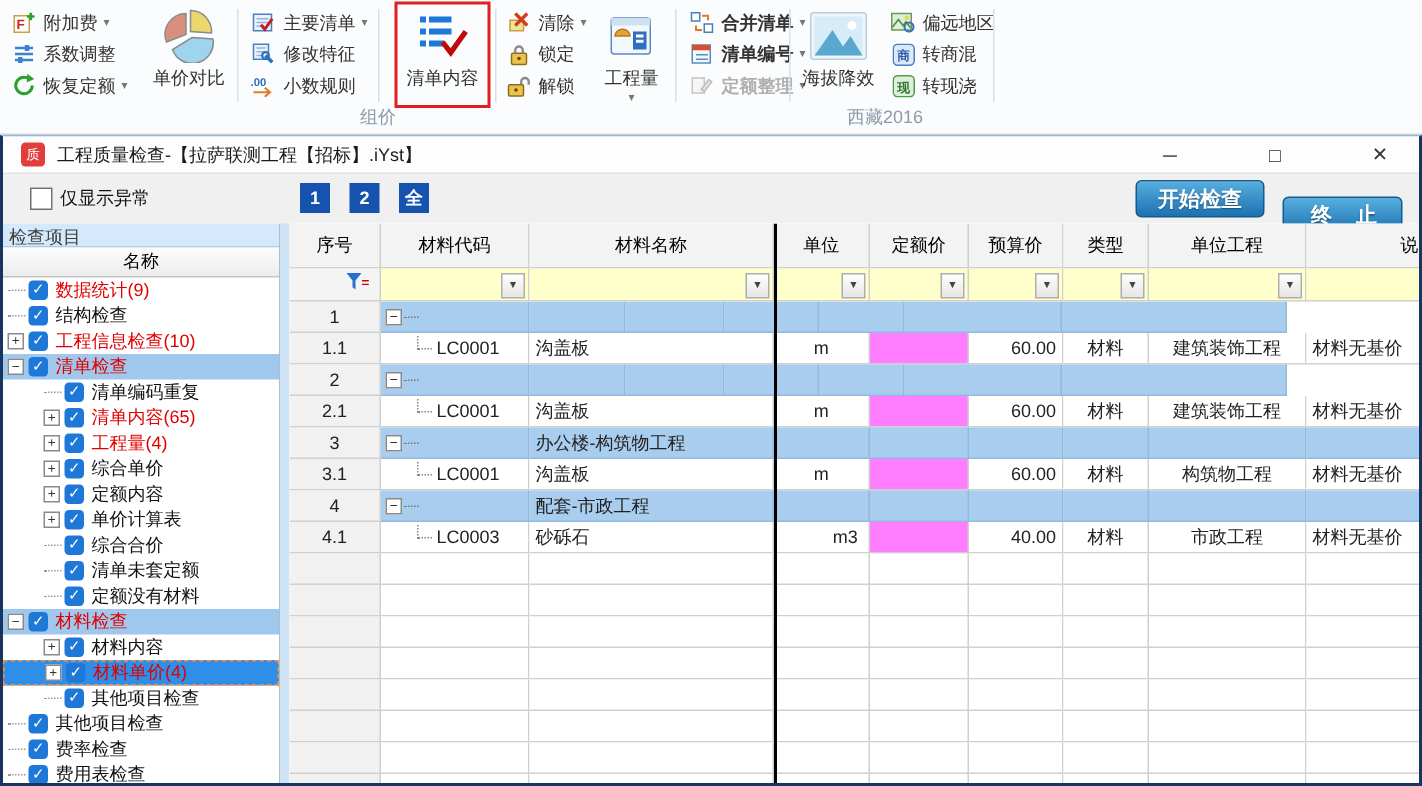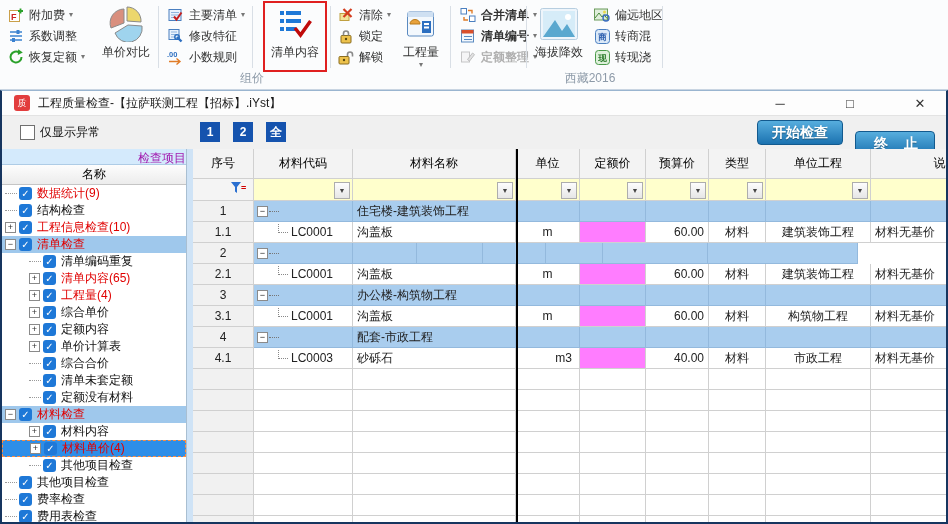--- a/index.html
+++ b/index.html
@@ -43,22 +43,22 @@
            display:flex;align-items:center;justify-content:center;cursor:pointer;}
   .bigbtn{position:absolute;top:4px;height:25px;border-radius:4px;color:#fff;font-size:14px;font-weight:bold;
           background:linear-gradient(#57aede,#1b72b0);border:1px solid #135a8e;
           display:flex;align-items:center;justify-content:center;box-sizing:border-box;cursor:pointer;
           text-shadow:0 1px 1px rgba(0,0,0,.35);}
   #start-btn{left:755px;width:86px;}
   #stop-btn{left:853px;width:80px;letter-spacing:6px;padding-left:8px;margin-top:11px;}
   
   .content{position:absolute;left:0;top:58px;bottom:0;right:0;display:flex;}
   .leftpanel{width:184px;flex:none;background:#fff;border-right:1px solid #a9bfd2;display:flex;flex-direction:column;}
-  .lp-h1{height:16px;background:#d4eafc;border-bottom:1px solid #aecce6;font-size:12px;color:#a21caf;
-         padding:1px 0 0 4px;box-sizing:border-box;text-align:right;}
+  .lp-h1{height:16px;background:#d4eafc;border-bottom:1px solid #aecce6;font-size:12px;color:#404040;
+         padding:1px 0 0 4px;box-sizing:border-box;}
   .lp-h2{height:19px;background:linear-gradient(#fdfdfd,#ececec);border-bottom:1px solid #c5c5c5;
          text-align:center;font-size:12px;color:#000;line-height:18px;}
   .tree{flex:1;overflow:hidden;}
   .trow{height:17px;display:flex;align-items:center;white-space:nowrap;padding-left:3px;box-sizing:border-box;}
   .trow.lvl1{padding-left:27px;}
   .trow.hl-light{background:#9fc8ec;}
   .trow.hl-selected{background:#2e8ee8;border:1px dashed #ff8c3c;padding-top:0;padding-bottom:0;}
   .expbox{width:11px;height:11px;border:1px solid #8a8a8a;background:#fff;color:#333;font-size:9px;
           line-height:9px;text-align:center;flex:none;margin-right:3px;box-sizing:border-box;}
   .stub{width:12px;height:1px;border-top:1px dotted #9a9a9a;flex:none;margin-right:2px;}
@@ -504,21 +504,20 @@
             <span class="ddbox">▼</span>
           </div>
           <div class="cell fcell" style="width: 150px;"></div>
         </div>
         <div class="grow grouprow">
           <div class="cell dcell rowhead" style="width: 61px;">1</div>
           <div class="cell dcell" style="width: 99px; padding: 0px;">
             <span class="gexp">−</span>
             <span class="dots"></span>
           </div>
-          <div class="cell dcell" style="width: 163px;">住宅楼-建筑装饰工程</div>
           <div class="cell dcell" style="width: 64px;"></div>
           <div class="cell dcell" style="width: 66px;"></div>
           <div class="cell dcell" style="width: 63px;"></div>
           <div class="cell dcell" style="width: 57px;"></div>
           <div class="cell dcell" style="width: 105px;"></div>
           <div class="cell dcell" style="width: 150px;"></div>
         </div>
         <div class="grow">
           <div class="cell dcell rowhead" style="width: 61px;">1.1</div>
           <div class="cell dcell" style="width: 99px; padding: 0px;">

